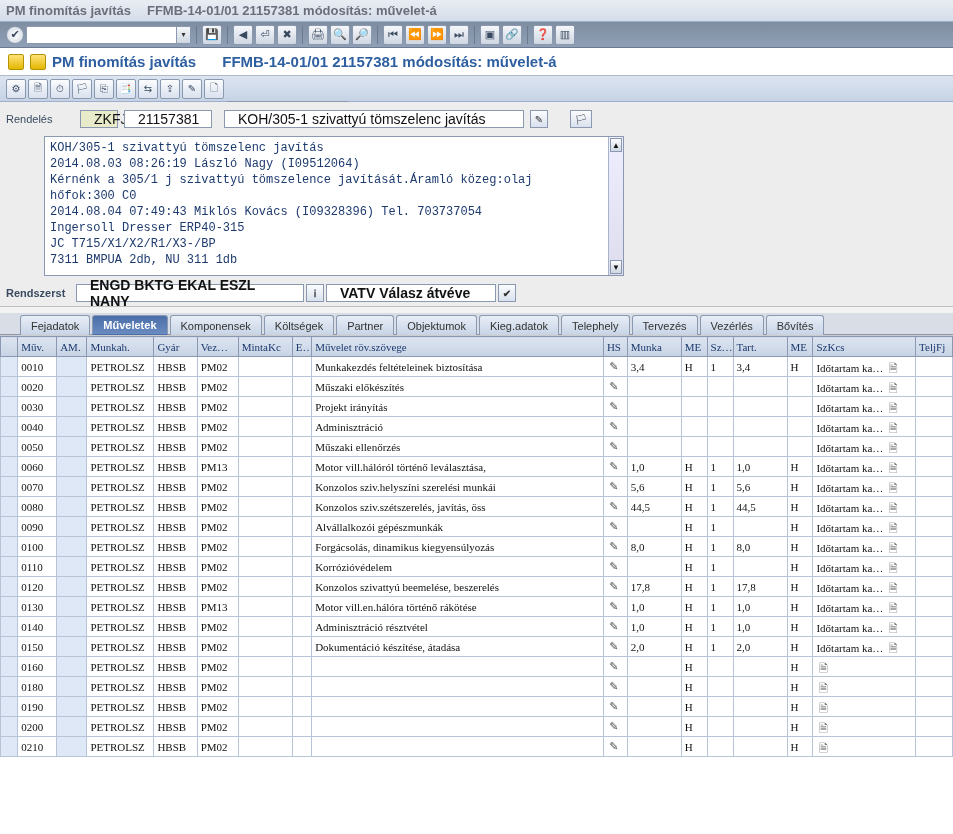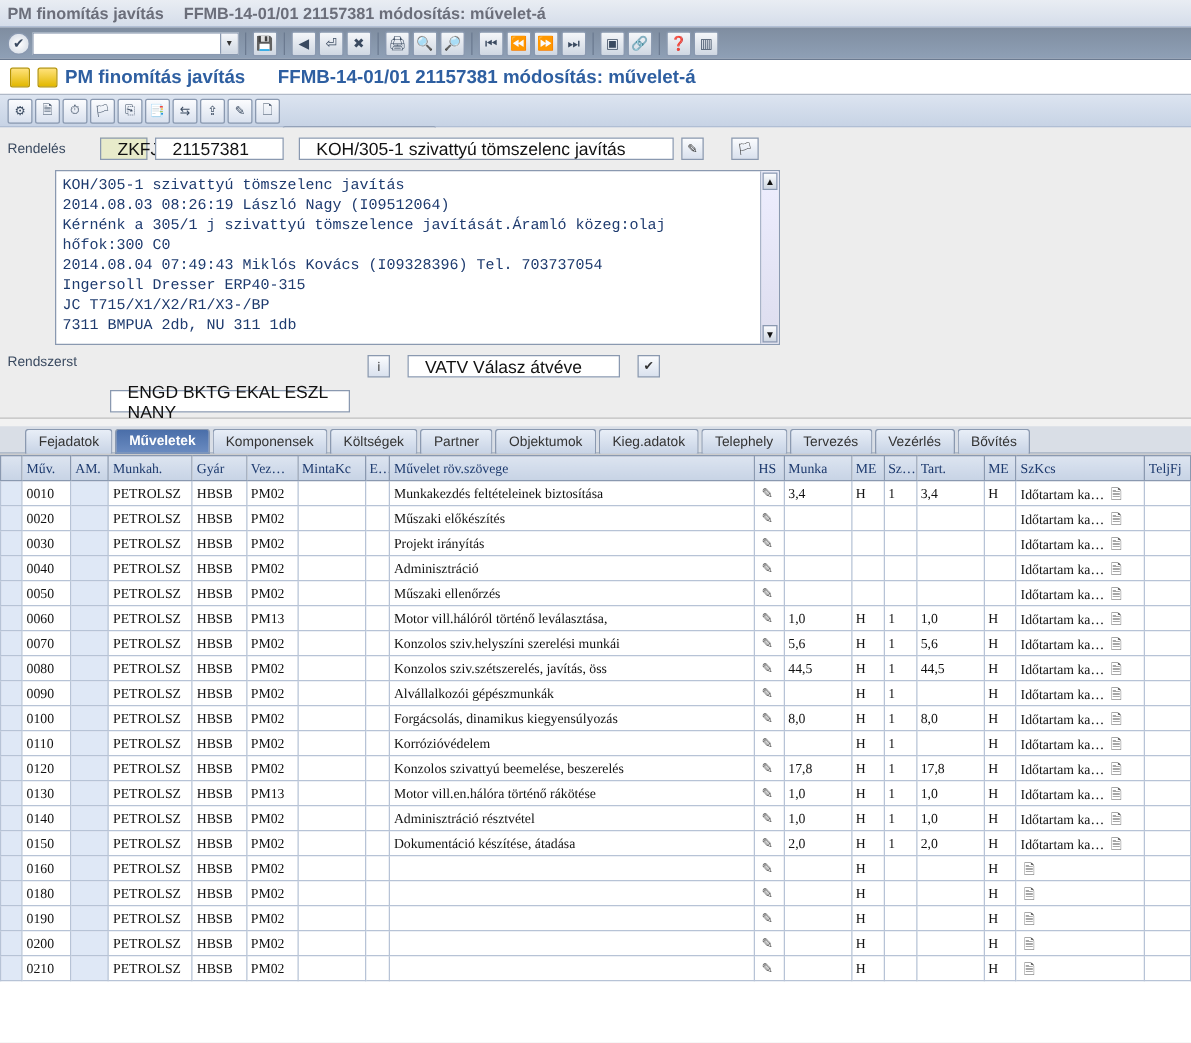--- a/index.html
+++ b/index.html
@@ -29,21 +29,21 @@
   .fldrow2 { display: flex; align-items: flex-start; gap: 6px; width: 100%; margin-top: 4px; }
   .fldlabel { width: 68px; color: #3a4a60; }
   .inp { height: 18px; background: #fff; border: 1px solid #8a99b0; padding: 0 13px; display: flex; align-items: center; font-size: 14px; }
   .inp.ro { background: #e8ebca; }
   .tiny-btn { width: 18px; height: 18px; background: linear-gradient(#fbfcfe,#d9e1ee); border: 1px solid #8a99b0; display: flex; align-items: center; justify-content: center; font-size: 10px; cursor: pointer; color: #333; }
   .longtext { width: 580px; height: 140px; background: #fff; border: 1px solid #8a99b0; overflow: hidden; position: relative; }
   .longtext-inner { position: absolute; inset: 0 16px 0 0; padding: 3px 5px; white-space: pre; font-family: "Courier New", monospace; font-size: 12px; color: #1d3a6e; line-height: 16px; }
   .longtext-sb { position: absolute; right: 0; top: 0; bottom: 0; width: 15px; background: linear-gradient(#eef,#dde); border-left: 1px solid #a8b3c7; display: flex; flex-direction: column; }
   .sb-btn { height: 14px; background: linear-gradient(#fbfcfe,#cfd7e2); border: 1px solid #8a99b0; margin: 1px; font-size: 8px; display: flex; align-items: center; justify-content: center; cursor: pointer; }
   .sb-track { flex: 1; }
-  .fldrow3 { display: flex; align-items: flex-start; gap: 14px; width: 100%; margin-top: 4px; }
+  .fldrow3 { display: flex; align-items: center; gap: 2px; width: 100%; margin-top: 4px; font-weight: bold; }
   
   .tabstrip { height: 22px; background: #d9dee6; display: flex; align-items: flex-end; padding-left: 20px; gap: 2px; border-bottom: 1px solid #8a99b0; margin-top: 6px; }
   .tab { height: 20px; padding: 0 10px; background: linear-gradient(#e8eef7,#c7d3e5); border: 1px solid #8a99b0; border-bottom: none; border-radius: 3px 3px 0 0; display: flex; align-items: center; color: #333; cursor: pointer; position: relative; top: 1px; }
   .tab.active { background: linear-gradient(#4a6ea9,#6a8bc0); color: #fff; font-weight: bold; border-bottom: 1px solid #4a6ea9; z-index: 2; }
   
   .gridwrap { flex: 1; overflow: auto; background: #fff; border-top: 1px solid #ccc; }
   table.grid { border-collapse: collapse; table-layout: fixed; width: 100%; }
   table.grid th { background: linear-gradient(#dce4f0,#c7d3e5); border: 1px solid #8a99b0; height: 20px; font-weight: normal; font-size: 11px; color: #1d3a6e; padding: 0 3px; text-align: left; overflow: hidden; white-space: nowrap; }
   table.grid td { border: 1px solid #b7c3d6; height: 20px; padding: 0 3px; background: #fff; overflow: hidden; white-space: nowrap; text-overflow: ellipsis; }
   table.grid td.num { }
@@ -110,21 +110,21 @@
     <div class="tb2-btn">⇪</div>
     <div class="tb2-btn">✎</div>
     <div class="tb2-btn">🗋</div>
     <div class="tb2-text">Kereskedelmi lezárás</div>
   </div>
 
   <div class="headerblock middle">
     <div class="fldrow">
       <div class="fldlabel">Rendelés</div>
       <div class="inp ro" style="width:38px;">ZKFJ</div>
-      <div class="inp" style="width:103px;">21157381</div>
+      <div class="inp" style="width:88px;">21157381</div>
       <div class="inp" style="width:300px;margin-left:6px;">KOH/305-1 szivattyú tömszelenc javítás</div>
       <div class="tiny-btn">✎</div>
       <div style="width:10px;"></div>
       <div class="tiny-btn" style="width:22px;">🏳</div>
     </div>
 
     <div class="fldrow2">
       <div style="width:32px;"></div>
       <div class="longtext">
         <div class="longtext-inner">KOH/305-1 szivattyú tömszelenc javítás
@@ -138,21 +138,21 @@
         <div class="longtext-sb">
           <div class="sb-btn">▲</div>
           <div class="sb-track"></div>
           <div class="sb-btn">▼</div>
         </div>
       </div>
     </div>
 
     <div class="fldrow3">
       <div class="fldlabel">Rendszerst</div>
-      <div class="inp" style="width:192px;margin-top:28px;">ENGD BKTG EKAL ESZL NANY</div>
+      <div class="inp" style="width:228px;">ENGD BKTG EKAL ESZL NANY</div>
       <div class="tiny-btn">ℹ</div>
       <div class="inp" style="width:170px;">VATV Válasz átvéve</div>
       <div class="tiny-btn">✔</div>
     </div>
   </div>
 
   <div class="tabstrip" id="tabstrip">
       <div class="tab">Fejadatok</div>
       <div class="tab active">Műveletek</div>
       <div class="tab">Komponensek</div>

